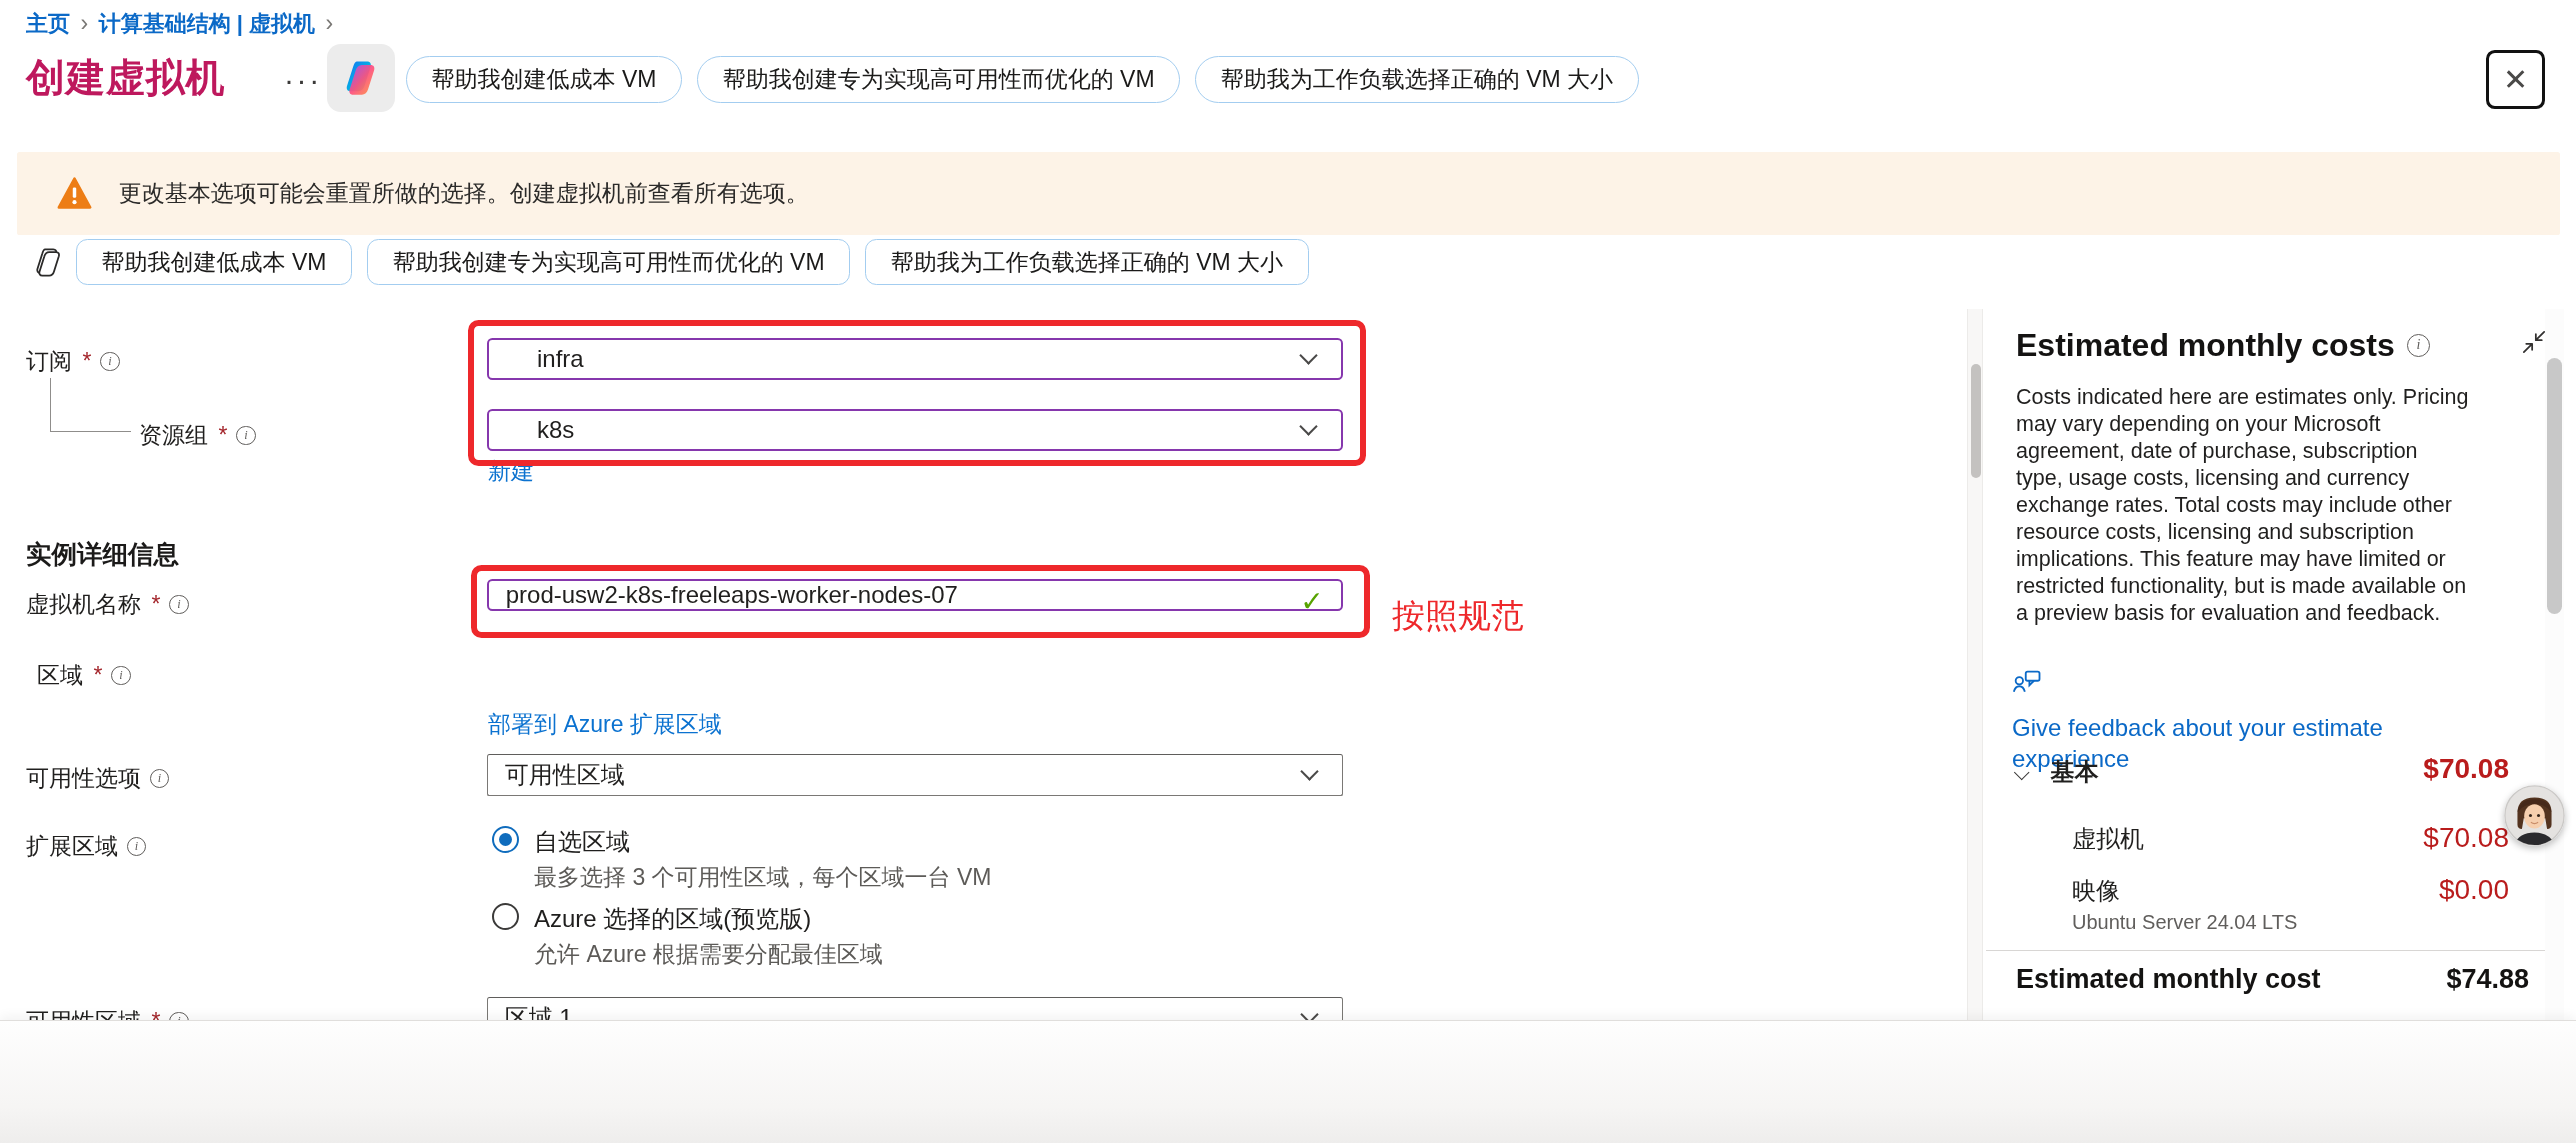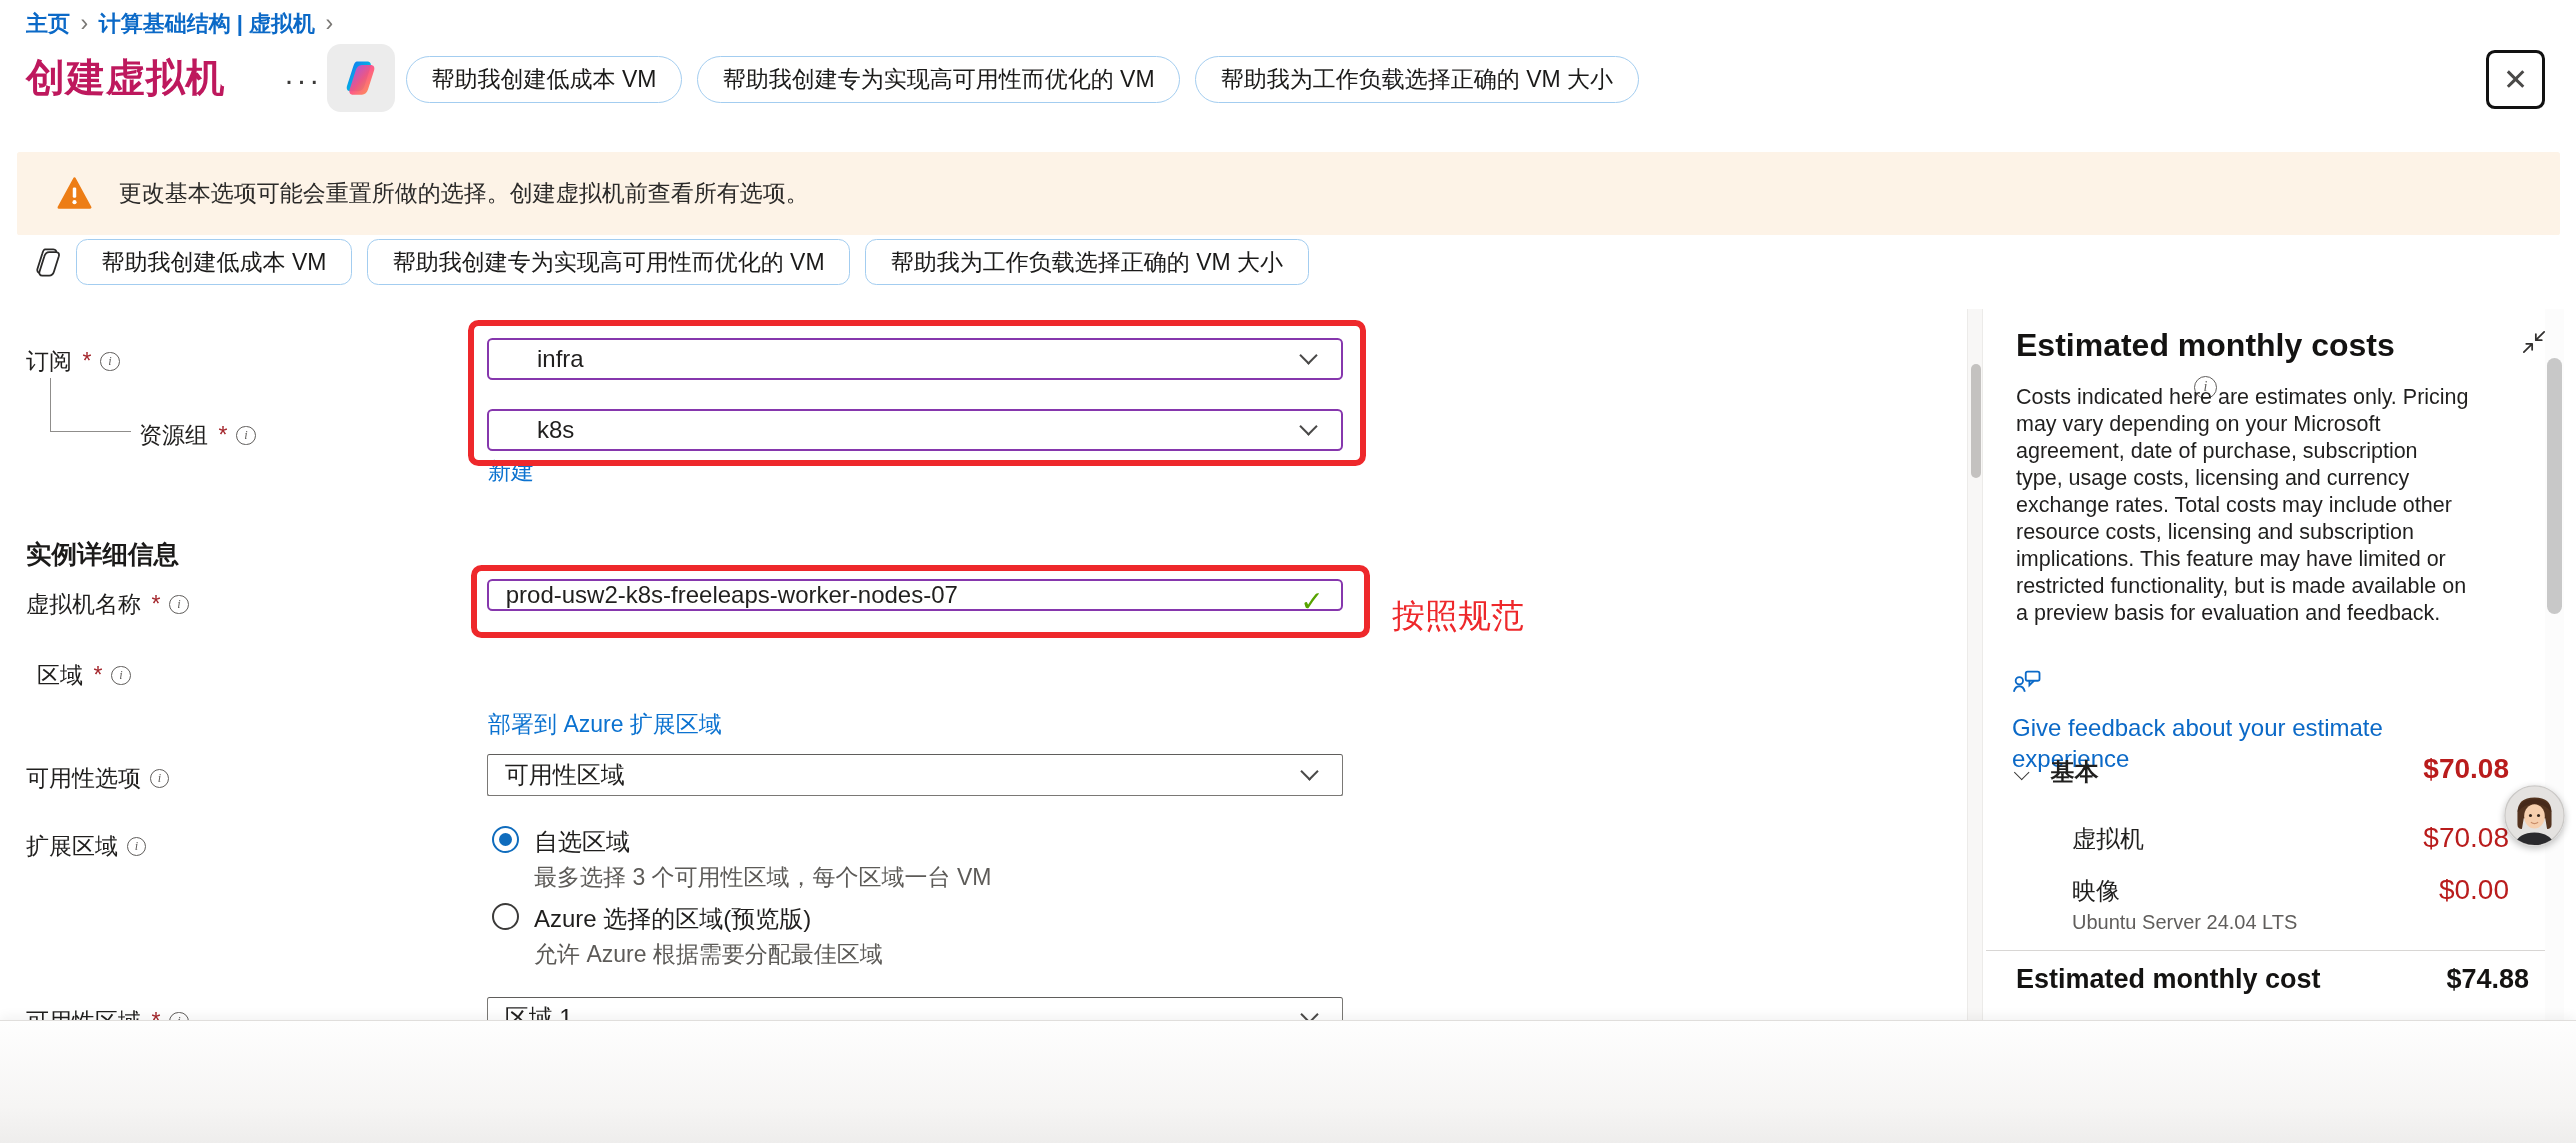--- a/index.html
+++ b/index.html
@@ -225,21 +225,21 @@
     <span>区域 1</span>
     <span class="chev"></span>
   </div>
 
   <div class="abs sb-track" style="left:1967px; top:309px; width:16px; height:711px;">
     <div class="sb-thumb" style="left:2.6px; top:55px; width:10.5px; height:114px;"></div>
   </div>
 
   <div class="abs" style="left:1986px; top:309px; width:590px; height:711px; background:#fff;">
 
-    <div class="abs" style="left:30px; top:17.6px; display:flex; align-items:center; gap:12.3px;flex-direction:column;">
+    <div class="abs" style="left:30px; top:17.6px; display:flex; align-items:center; gap:12.3px;">
       <span class="cost-title">Estimated monthly costs</span>
       <span class="info-icon" style="width:23px; height:23px; font-size:14px;">i</span>
     </div>
     <svg class="abs" style="left:536px; top:21px;" width="24" height="24" viewBox="0 0 26 26" fill="none" stroke="#323130" stroke-width="1.9" stroke-linecap="round">
       <path d="M24 2 L15 11 M15 11 L15 4.6 M15 11 L21.4 11"></path>
       <path d="M2 24 L11 15 M11 15 L11 21.4 M11 15 L4.6 15"></path>
     </svg>
 
     <div class="abs cost-desc" style="left:30px; top:75px; width:453px;">Costs indicated here are estimates only. Pricing may vary depending on your Microsoft agreement, date of purchase, subscription type, usage costs, licensing and currency exchange rates. Total costs may include other resource costs, licensing and subscription implications. This feature may have limited or restricted functionality, but is made available on a preview basis for evaluation and feedback.</div>
 

